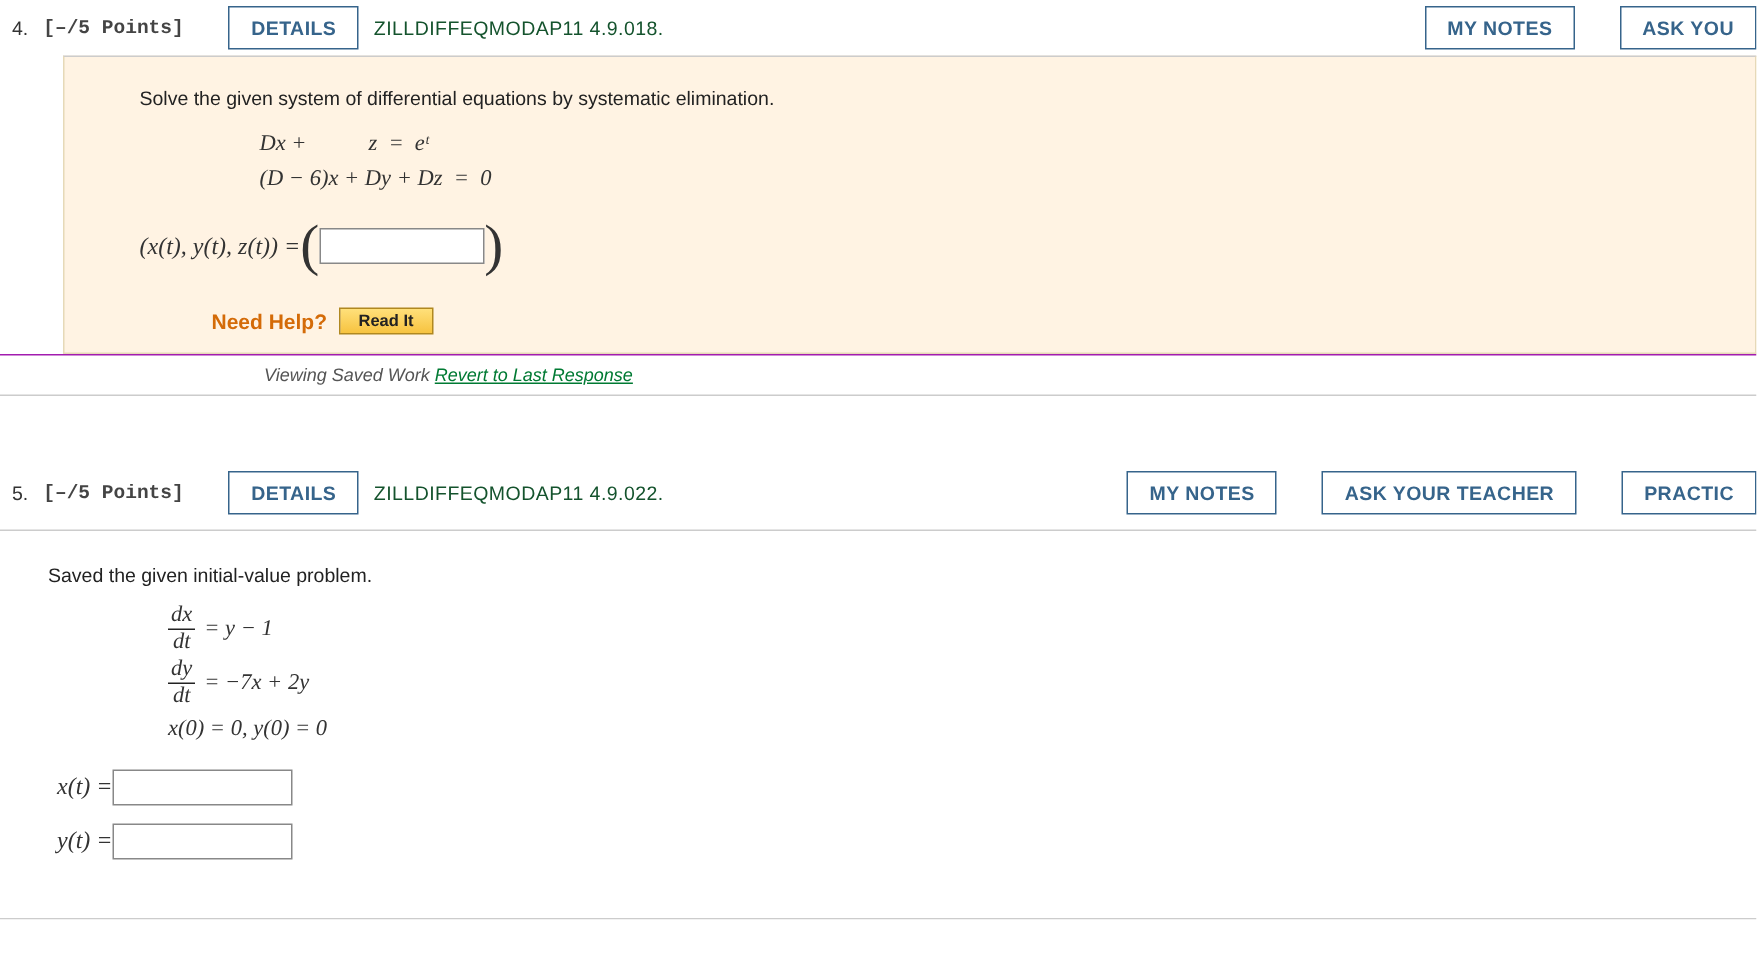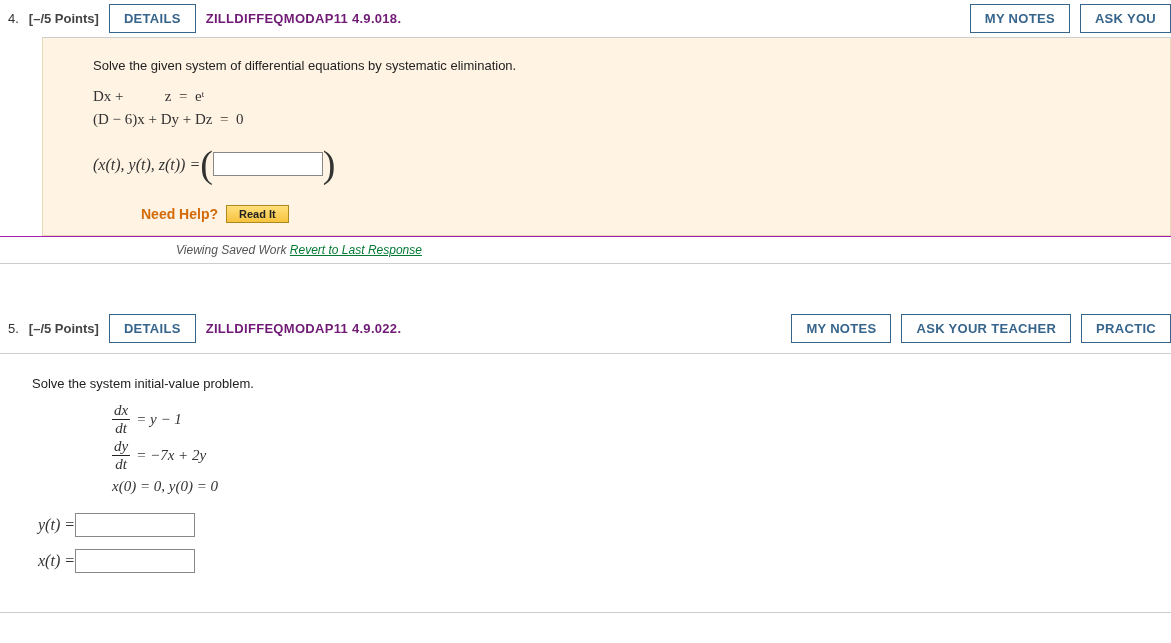--- a/index.html
+++ b/index.html
@@ -12,50 +12,53 @@
     overflow: hidden;
   }
   .question-block { border-bottom: 1px solid #ccc; }
   .q-header {
     display: flex;
     align-items: center;
     padding: 4px 8px;
     gap: 10px;
     font-size: 13px;
   }
-  .q-number { font-weight: bold; color: #444; }
+  .q-number { font-weight: bold; color: #444; font-family: Liberation Mono, monospace; }
   .btn-outline {
     border: 1px solid #36648b;
     color: #36648b;
     background: #fff;
     padding: 6px 14px;
     font-family: inherit;
     font-size: 13px;
     font-weight: bold;
     letter-spacing: 0.3px;
     cursor: pointer;
     white-space: nowrap;
-  }
-  .q-ref { color: #701a75; font-weight: bold; letter-spacing: 0.3px;}
+    margin-left: 20px;
+  }
+  .q-ref { color: #14532d; font-weight: normal; letter-spacing: 0.3px;}
   .spacer { flex: 1; }
   .q-body {
     padding: 12px 50px 9px 50px;
     font-size: 13px;
     line-height: 1.6;
   }
   .q4-body {
     background: #fff3e3;
     border: 1px solid #e6d9b8;
     border-top: 1px solid #ccc;
     margin-left: 42px;
   }
   .prompt { color: #222; margin-bottom: 8px; padding-top:6px;}
   .eq-block {
     font-family: "Times New Roman", serif;
+    font-style: italic;
     font-size: 15px;
+    margin-left: 80px;
     line-height: 1.55;
     margin-bottom: 14px;
   }
   .eq-row { white-space: pre; }
   .answer-row {
     display: flex;
     align-items: center;
     font-family: "Times New Roman", serif;
     font-style: italic;
     font-size: 16px;
@@ -170,42 +173,42 @@
     <span class="q-number">[–/5 Points]</span>
     <button class="btn-outline">DETAILS</button>
     <span class="q-ref">ZILLDIFFEQMODAP11 4.9.022.</span>
     <span class="spacer"></span>
     <button class="btn-outline">MY NOTES</button>
     <button class="btn-outline">ASK YOUR TEACHER</button>
     <button class="btn-outline" style="margin-right:-8px">PRACTIC</button>
   </div>
 
   <div class="q-body q5-body">
-    <div class="prompt">Solve the system initial-value problem.</div>
+    <div class="prompt">Saved the given initial-value problem.</div>
 
     <div class="eq5">
       <div class="line">
         <span class="frac">
             <span class="num">dx</span>
             <span>dt</span>
           </span>
         <span>= y − 1</span>
       </div>
       <div class="line">
         <span class="frac">
             <span class="num">dy</span>
             <span>dt</span>
           </span>
         <span>= −7x + 2y</span>
       </div>
       <div class="line">x(0) = 0, y(0) = 0</div>
     </div>
 
     <div class="answer-row single">
+      <span>x(t) = </span>
+      <input type="text" class="answer-input" style="">
+    </div>
+    <div class="answer-row single">
       <span>y(t) = </span>
       <input type="text" class="answer-input" style="">
     </div>
-    <div class="answer-row single">
-      <span>x(t) = </span>
-      <input type="text" class="answer-input" style="">
-    </div>
   </div>
 </div>
 
 </body></html>

